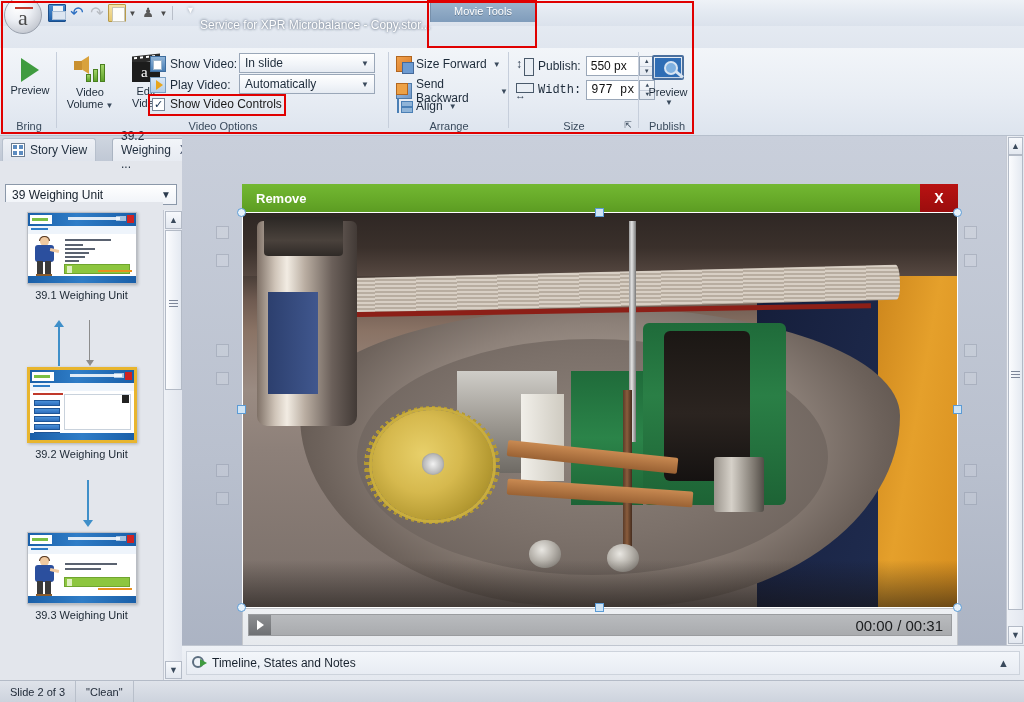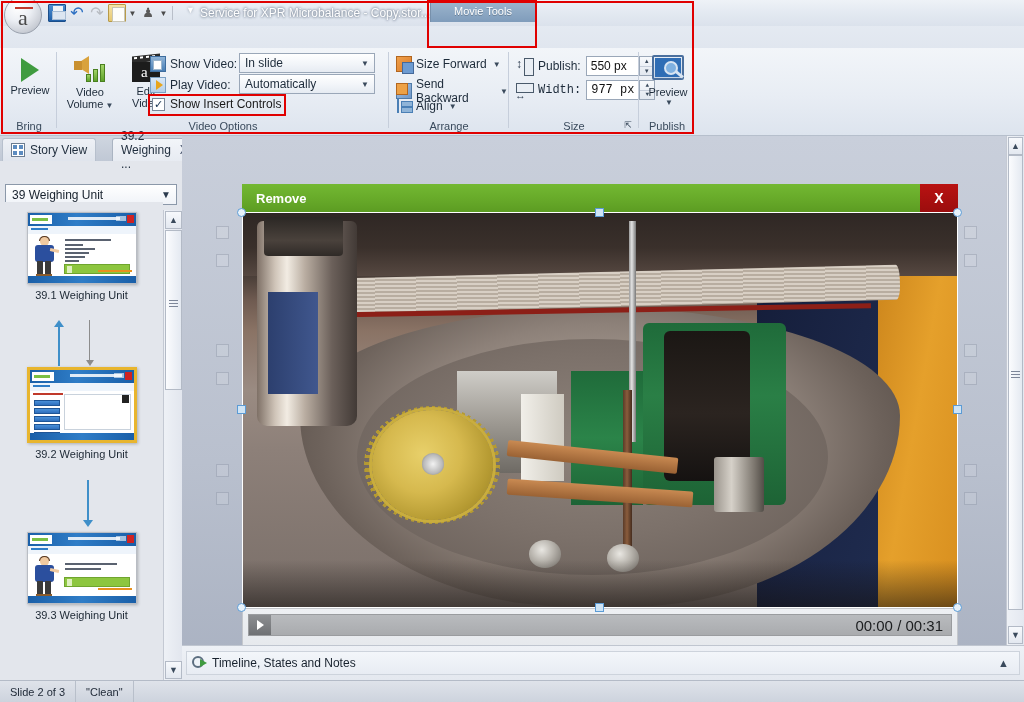--- a/index.html
+++ b/index.html
@@ -51,21 +51,21 @@
   .ic-save::before { content:""; position:absolute; left:4px; top:1px; width:10px; height:6px; background:#eef3f8; }
   .ic-save::after { content:""; position:absolute; left:3px; bottom:1px; width:12px; height:7px; background:#dce6f1; border:1px solid #a8bdd4;}
   .ic-undo { color:#2b6fc2; font-size:16px; line-height:18px; text-align:center; }
   .ic-redo { color:#b8bcc2; font-size:16px; line-height:18px; text-align:center; }
   .ic-paste { background: linear-gradient(to bottom,#f6e3a8,#e6c870); border:1px solid #b89a48; border-radius:1px;}
   .ic-paste::after { content:""; position:absolute; left:3px; top:2px; width:11px; height:13px; background:#fdfdfb; border:1px solid #c9c6b6;}
   .ic-pin { color:#5a5a5a; font-size:13px; line-height:18px; text-align:center;}
   .qat-caret { font-size:8px; color:#4a4a4a; width:9px; text-align:center; cursor:pointer;}
   #qat-sep { position:absolute; top:6px; width:1px; height:14px; background:#b9bfc9; }
   #title-text {
-    position: absolute; left: 200px; top: 4px; height: 32px; line-height: 18px;
+    position: absolute; left: 200px; top: 16px; height: 32px; line-height: 18px;
     font-size: 12px; color: #ffffff; text-shadow: 0 0 3px #8e99a8, 0 0 3px #8e99a8, 0 0 2px #8e99a8;
     white-space: nowrap;
   }
   #title-dd { position:absolute; left:186px; top:5px; font-size:9px; color:#ffffff; text-shadow:0 0 3px #8e99a8;}
 
   
   #movie-tools {
     position: absolute; left: 430px; top: 0px; width: 106px; height: 22px;
     background: linear-gradient(to bottom, #9fb7ce 0%, #7f9cbb 100%);
     border-left: 1px solid #7790ab; border-right: 1px solid #7790ab;
@@ -474,21 +474,21 @@
           <span class="si si-playvideo"></span>
           <span>Play Video:</span>
         </div>
         <div class="combo" style="left:181px; top:26px; width:136px;">
           <span class="cval">Automatically</span>
           <span class="cbtn">▼</span>
         </div>
 
         <div class="checkrow" style="left:94px; top:49px;">
           <span class="cbox">✓</span>
-          <span>Show Insert Controls</span>
+          <span>Show Video Controls</span>
         </div>
 
         <div class="rgroup-label">Video Options</div>
       </div>
       <span class="rgroup-sep" style="left:388px;"></span>
 
       <div class="rgroup" style="left:390px; width:118px;">
         <div class="smallrow" style="left:6px; top:8px;">
           <span class="si si-bring"></span>
           <span>Size Forward</span>

